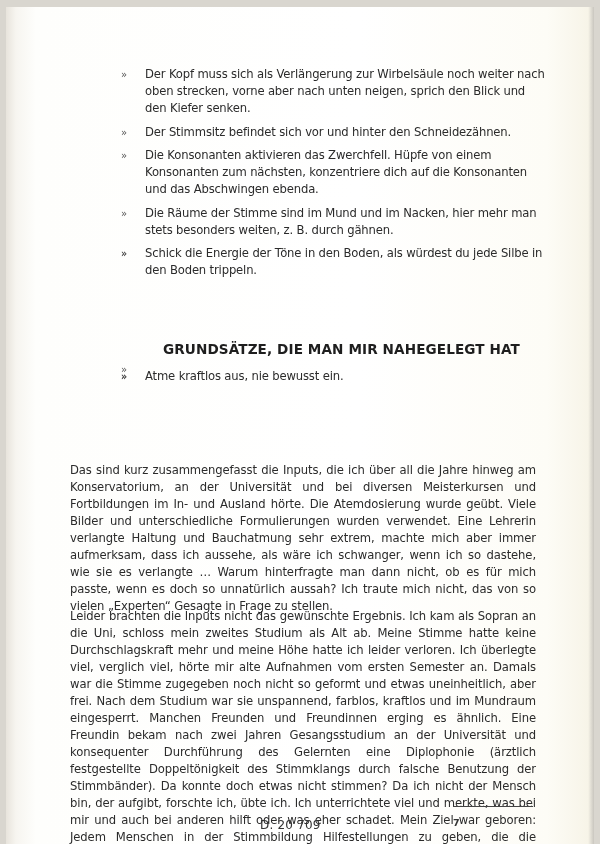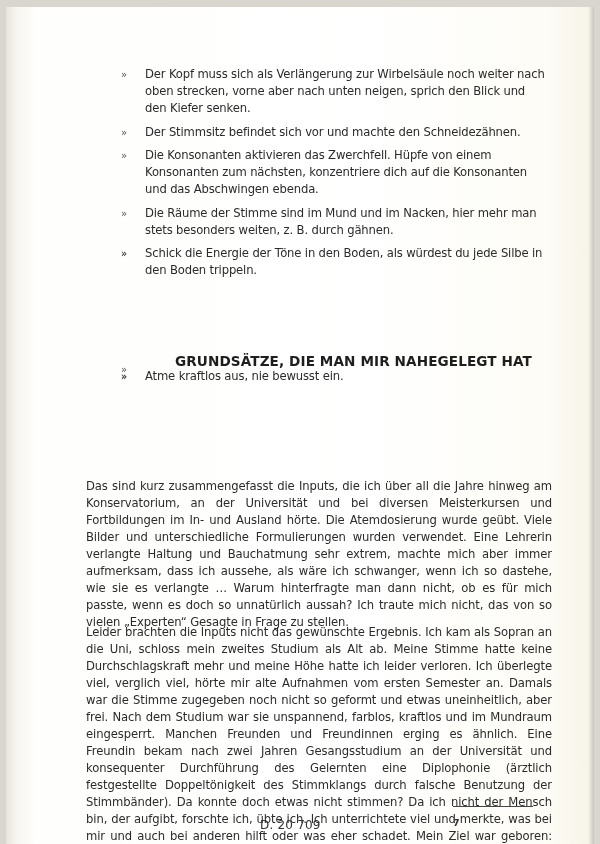--- a/index.html
+++ b/index.html
@@ -40,36 +40,36 @@
       left: -24px;
       top: 0;
       font-size: 10px;
       color: #555;
     }
     .list-1 { top: 59px; }
     .heading {
       position: absolute;
       left: 157px;
       top: 334px;
-      margin: 12px;
+      margin: 0;
       font-size: 13.6px;
       font-weight: bold;
       letter-spacing: 0.1px;
       color: #1e1e1e;
     }
     .list-2 { top: 354px; left: 139px; }
     .body-text {
       position: absolute;
       left: 64px;
       width: 466px;
       font-size: 11.6px;
       line-height: 17px;
       text-align: justify;
       letter-spacing: -0.1px;
-      margin: 16px;
+      margin: 0;
       hyphens: manual;
     }
     .para-1 { top: 455px; }
     .para-2 { top: 601px; }
     .footer-code {
       position: absolute;
       left: 254px;
       top: 811px;
       font-size: 12px;
       color: #333;
@@ -92,21 +92,21 @@
       color: #333;
     }
   </style>
 </head>
 <body>
 
 <div class="page">
 
   <ul class="bullets list-1">
     <li><span class="marker">»</span><span>Der Kopf muss sich als Verlängerung zur Wirbelsäule noch weiter nach oben strecken, vorne aber nach unten neigen, sprich den Blick und den Kiefer senken.</span></li>
-    <li><span class="marker">»</span><span>Der Stimmsitz befindet sich vor und machte den Schneidezähnen.</span></li>
+    <li><span class="marker">»</span><span>Der Stimmsitz befindet sich vor und hinter den Schneidezähnen.</span></li>
     <li><span class="marker">»</span><span>Die Konsonanten aktivieren das Zwerchfell. Hüpfe von einem Konsonanten zum nächsten, konzentriere dich auf die Konsonanten und das Abschwingen ebenda.</span></li>
     <li><span class="marker">»</span><span>Die Räume der Stimme sind im Mund und im Nacken, hier mehr man stets besonders weiten, z. B. durch gähnen.</span></li>
     <li><span class="marker">»</span></li>
     <li><span class="marker">»</span><span>Schick die Energie der Töne in den Boden, als würdest du jede Silbe in den Boden trippeln.</span></li>
   </ul>
 
   <h2 class="heading">GRUNDSÄTZE, DIE MAN MIR NAHEGELEGT HAT</h2>
 
   <ul class="bullets list-2">
     <li><span class="marker">»</span></li>

